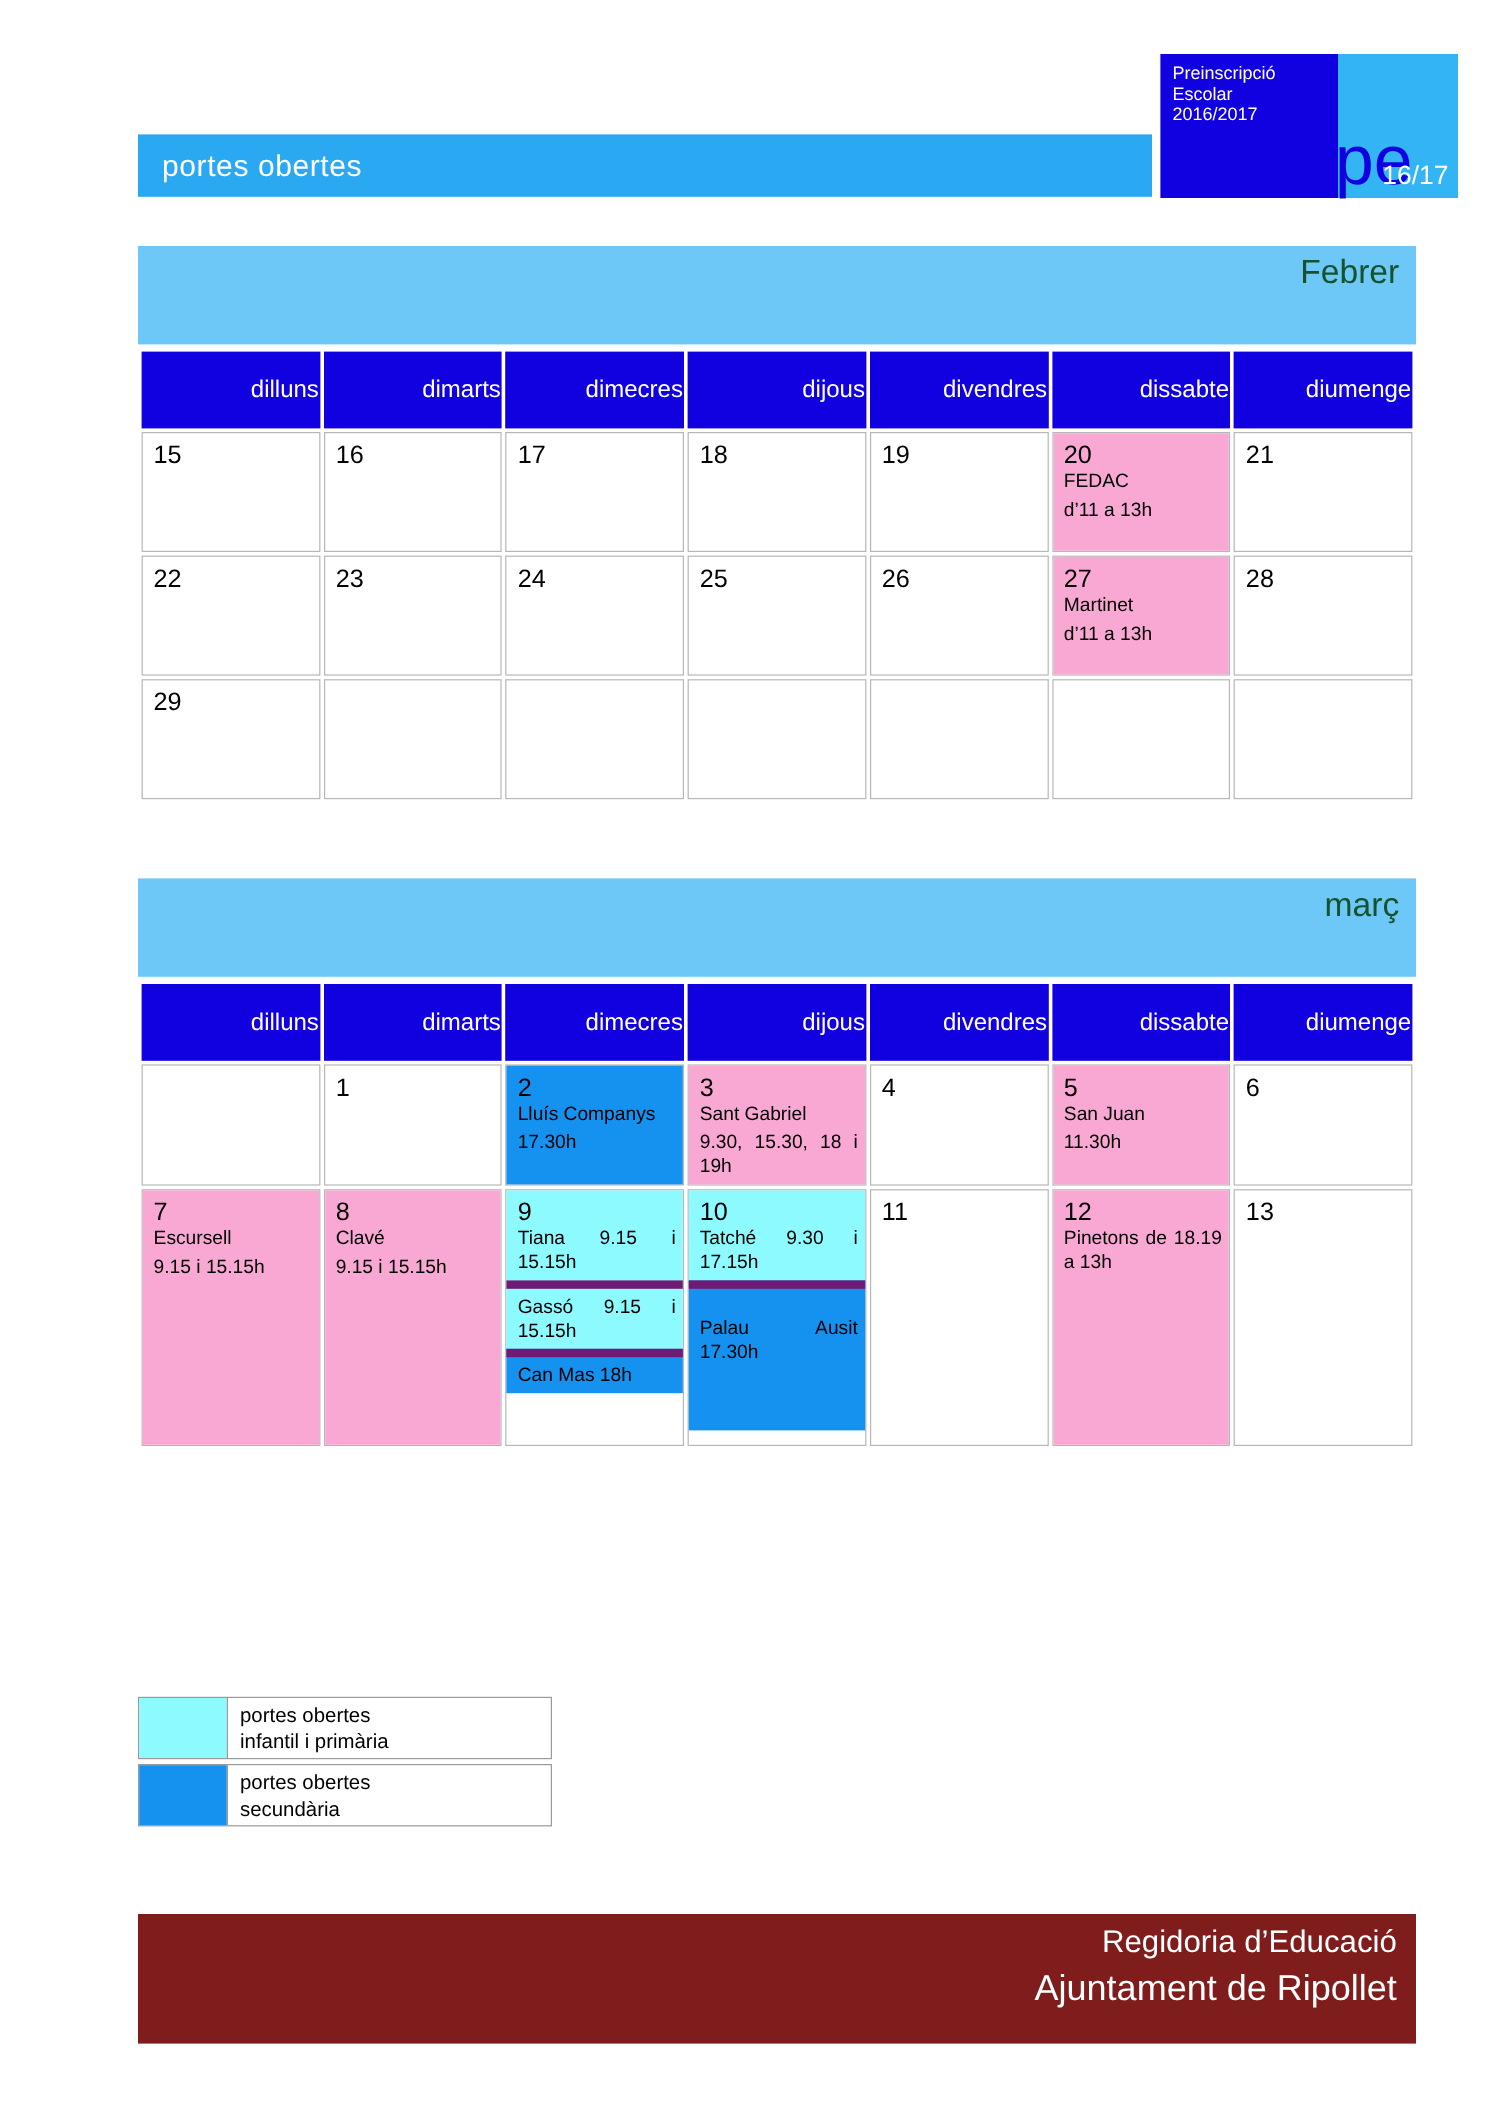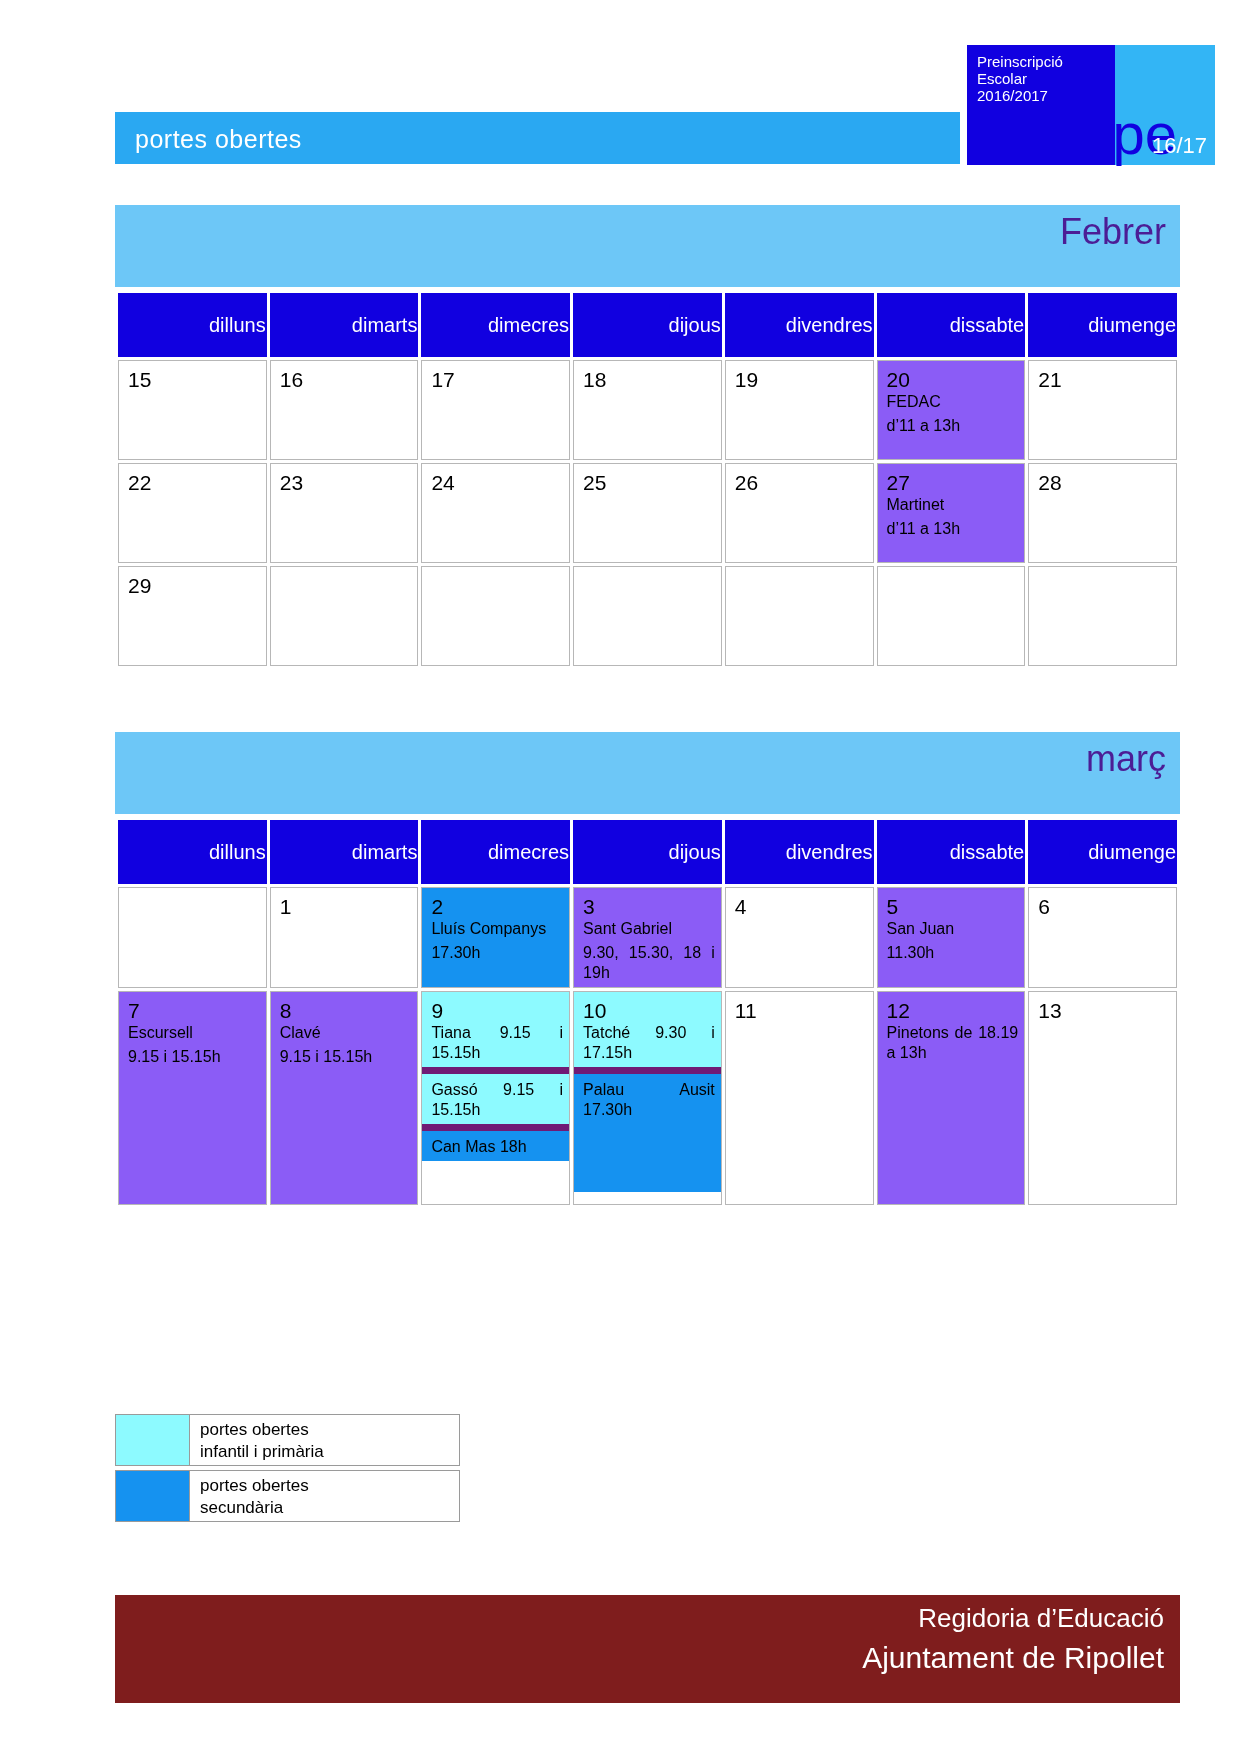--- a/index.html
+++ b/index.html
@@ -91,22 +91,22 @@
 
   .month-band {
     height: 82px;
     background: #6dc7f7;
     position: relative;
   }
   .month-name {
     position: absolute;
     right: 14px;
     top: 6px;
-    font-size: 36px;
-    color: #4c1d95;
+    font-size: 28px;
+    color: #14532d;
   }
 
   table.grid {
     border-collapse: separate;
     border-spacing: 3px;
     width: 1065px;
     table-layout: fixed;
     margin-top: 3px;
   }
   table.grid th {
@@ -123,21 +123,21 @@
     vertical-align: top;
     height: 98px;
     padding: 0;
     background: #ffffff;
   }
   .cell {
     position: relative;
     height: 100%;
     min-height: 98px;
   }
-  .cell.fill-inf { background: #8b5cf6; }
+  .cell.fill-inf { background: #f9a8d4; }
   .cell.fill-sec { background: #1592f0; }
   .daynum {
     font-size: 21px;
     color: #000000;
     padding: 7px 0 0 9px;
   }
   .ev {
     font-size: 16px;
     line-height: 20px;
     color: #000000;
@@ -439,21 +439,21 @@
               </div>
             </div>
           </td>
           <td>
             <div class="cell tall">
               <div class="blk inf">
                 <div class="daynum">10</div>
                 <div class="ev">Tatché 9.30 i 17.15h</div>
               </div>
               <div class="blk sec blk-sep" style="height:118px;">
-                <div class="ev sec" style="padding-top:6px;">Palau Ausit 17.30h</div>
+                <div class="ev sec" style="padding-top:24px;">Palau Ausit 17.30h</div>
               </div>
             </div>
           </td>
           <td>
               <div class="cell tall">
                 <div class="daynum">11</div>
               </div>
             </td>
           <td>
             <div class="cell fill-inf tall">

